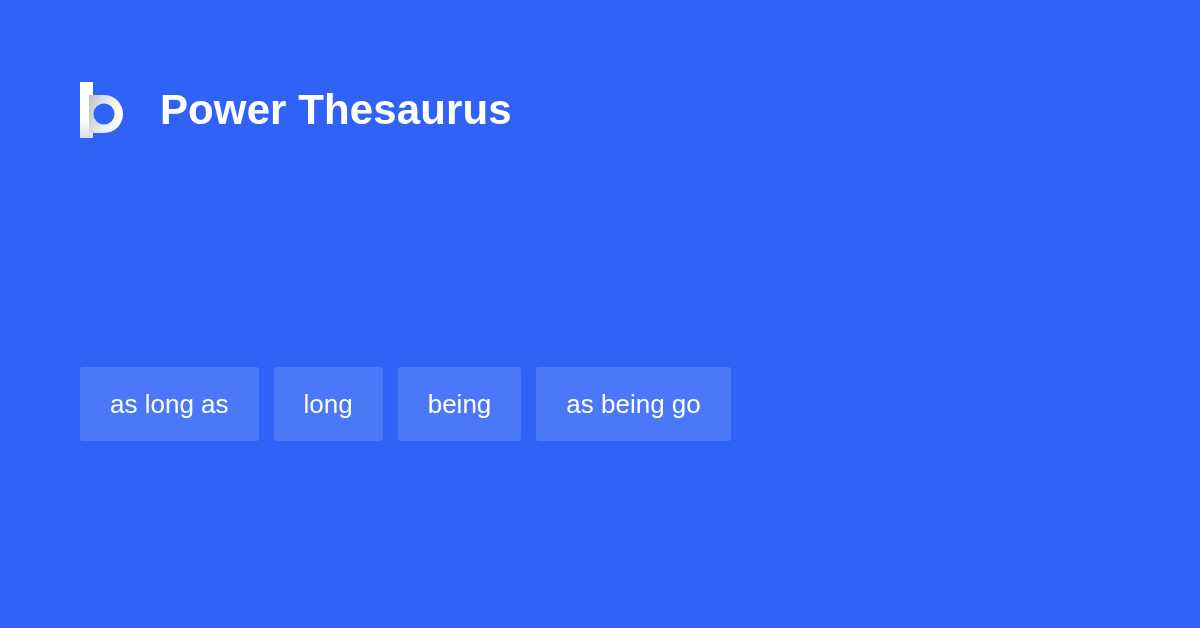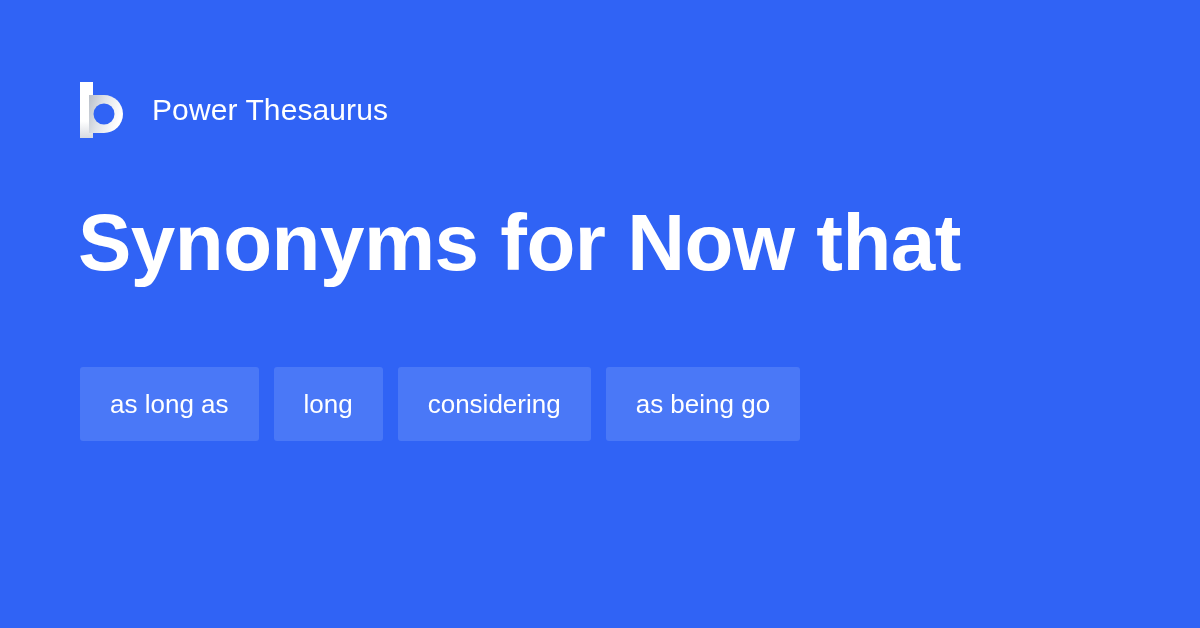--- a/index.html
+++ b/index.html
@@ -33,24 +33,24 @@
   }
 
   .brand-logo {
     width: 48px;
     height: 56px;
     display: block;
     flex: 0 0 auto;
   }
 
   .brand-name {
-    margin-left: 24px;
-    font-size: 30px;
+    margin-left: 32px;
+    font-size: 42px;
     line-height: 1;
-    font-weight: 400;
+    font-weight: 700;
     color: #ffffff;
     letter-spacing: 0.1px;
     white-space: nowrap;
   }
 
   
   .headline {
     position: absolute;
     left: 78px;
     top: 196px;
@@ -113,22 +113,21 @@
 
       <rect x="0" y="0" width="13" height="56" fill="url(#stemGrad)"></rect>
 
       <path d="M9 13 H24 A19 19 0 0 1 24 51 H9 Z" fill="url(#bowlGrad)"></path>
 
       <circle cx="24" cy="32" r="10.5" fill="#3063f5"></circle>
     </svg>
     <div class="brand-name">Power Thesaurus</div>
   </div>
 
-  <h1 class="headline">Synonyms for Now that</h1>
 
   <div class="chips">
     <div class="chip">as long as</div>
     <div class="chip">long</div>
-    <div class="chip">considering</div>
+    <div class="chip">being</div>
     <div class="chip">as being go</div>
   </div>
 
 </div>
 
 </body></html>

